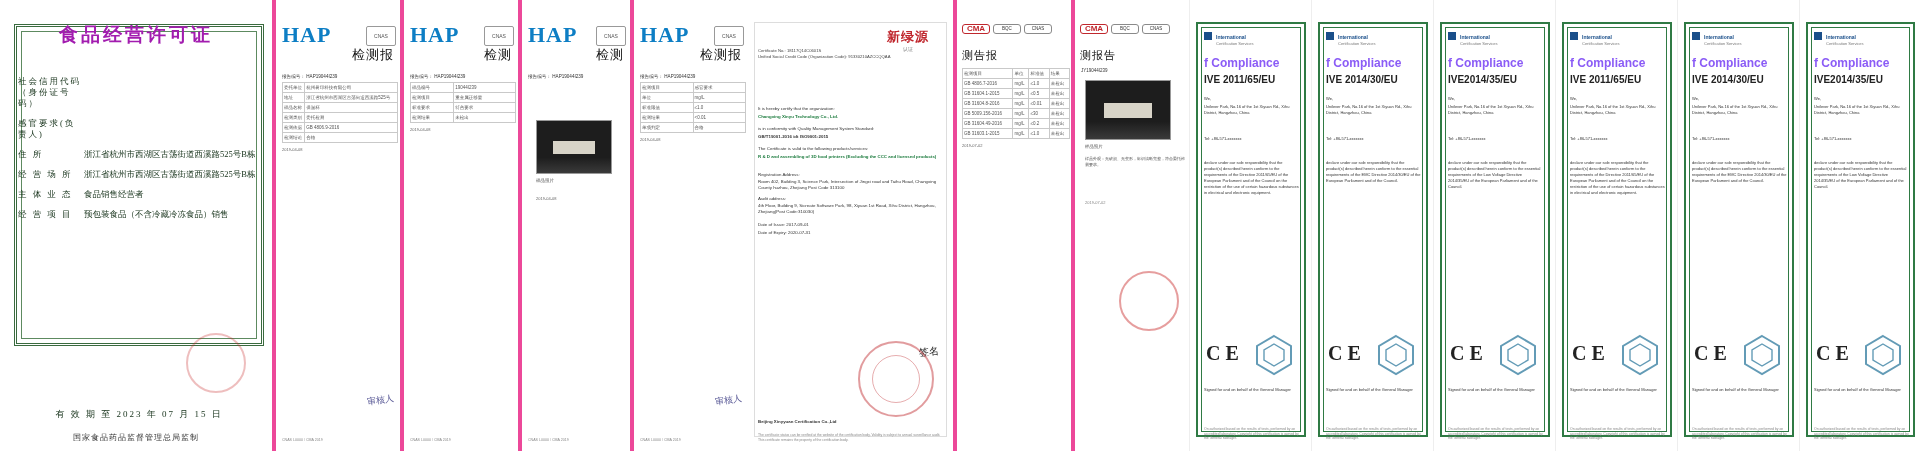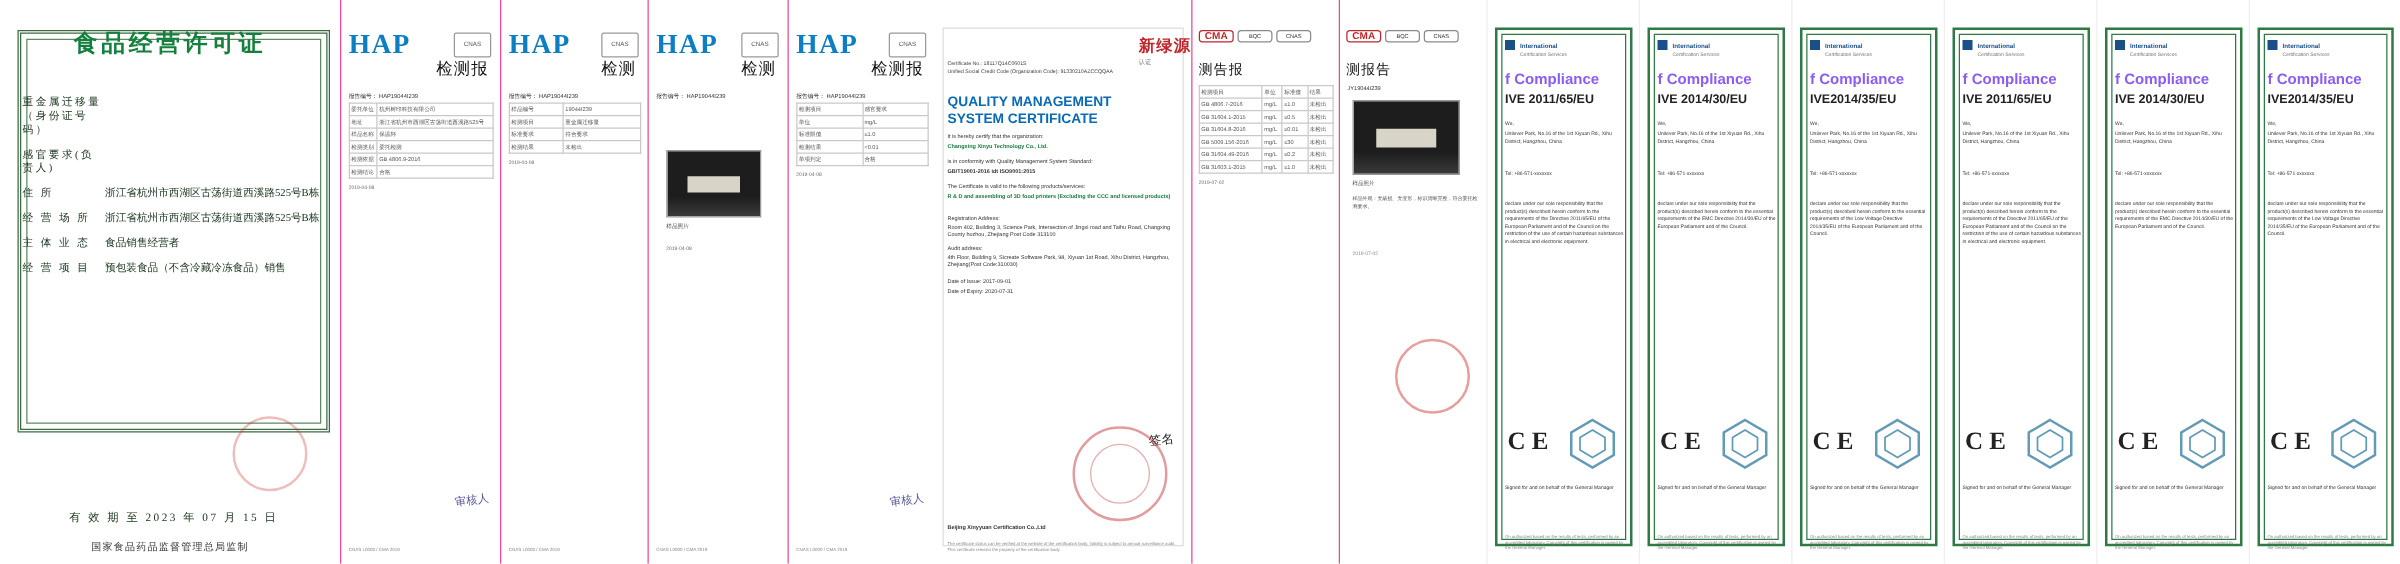--- a/index.html
+++ b/index.html
@@ -4,54 +4,54 @@
 <style>
   html,body{margin:0;padding:0;background:#ffffff;}
   body{width:1920px;height:451px;overflow:hidden;font-family:"Liberation Sans",sans-serif;}
   .strip{position:relative;width:1920px;height:451px;background:#fff;display:block;}
   .doc{position:absolute;top:0;height:451px;background:#fff;overflow:hidden;}
 
   
   #doc1{left:0;width:272px;}
   #doc1 .frame{position:absolute;left:14px;top:24px;width:244px;height:316px;border:3px double #3a6b3f;}
   #doc1 .frame:before{content:"";position:absolute;left:4px;top:4px;right:4px;bottom:4px;border:1px solid #5d8a60;}
-  #doc1 .title{position:absolute;left:0;right:0;top:22px;text-align:center;font-family:"Liberation Serif",serif;font-size:19px;letter-spacing:3px;color:#15803d;font-weight:bold;}
+  #doc1 .title{position:absolute;left:0;right:0;top:22px;text-align:center;font-family:"Liberation Serif",serif;font-size:19px;letter-spacing:3px;color:#a21caf;font-weight:bold;}
   #doc1 .subtitle{position:absolute;left:0;right:0;top:52px;text-align:center;font-family:"Liberation Serif",serif;font-size:10px;color:#27512c;letter-spacing:2px;}
   #doc1 .rows{position:absolute;left:18px;top:76px;right:12px;}
   #doc1 .row{display:flex;font-family:"Liberation Serif",serif;font-size:8.5px;color:#16321a;line-height:11px;margin-bottom:9px;}
   #doc1 .lab{width:66px;flex:0 0 66px;letter-spacing:2px;}
   #doc1 .val{flex:1;border-bottom:0px solid #bbb;}
   #doc1 .valid{position:absolute;left:20px;right:14px;bottom:30px;font-family:"Liberation Serif",serif;font-size:9px;color:#16321a;letter-spacing:2px;text-align:center;}
   #doc1 .footer{position:absolute;left:0;right:0;bottom:8px;text-align:center;font-family:"Liberation Serif",serif;font-size:8px;color:#333;letter-spacing:1px;}
   #doc1 .stampcircle{position:absolute;right:26px;bottom:58px;width:56px;height:56px;border:2px solid rgba(200,40,40,.55);border-radius:50%;opacity:.55;}
 
   
   .watermark{position:absolute;left:600px;top:150px;width:330px;height:300px;border-radius:50%;background:radial-gradient(circle at 50% 50%, rgba(0,0,0,0.06) 0 60%, rgba(0,0,0,0) 62%);pointer-events:none;}
 
   
-  .hap{border-left:1px solid #ec4899;}
+  .hap{border-left:4px solid #ec4899;}
   #doc2{left:272px;width:128px;}
   #doc3{left:400px;width:118px;}
   #doc4{left:518px;width:112px;}
   #doc5{left:630px;width:118px;}
   .haphead{position:absolute;left:6px;top:22px;right:6px;height:46px;}
   .hapwordmark{font-family:"Liberation Serif",serif;font-weight:bold;font-size:22px;color:#0d7ec4;letter-spacing:1px;}
   .hapcn{position:absolute;right:4px;top:24px;font-family:"Liberation Serif",serif;font-size:13px;color:#111;letter-spacing:1px;}
   .cnas{position:absolute;width:28px;height:18px;border:1px solid #999;border-radius:2px;font-size:5px;color:#555;text-align:center;line-height:18px;}
   .hapbody{position:absolute;left:6px;right:6px;top:74px;bottom:40px;}
   .tbl{width:100%;border-collapse:collapse;}
   .tbl td{border:1px solid #c9c9c9;height:9px;font-size:4.5px;color:#555;padding:0 1px;}
   .blurb{font-size:4px;color:#666;line-height:6px;margin-top:4px;}
   .sign{position:absolute;right:10px;bottom:44px;font-family:"Liberation Serif",serif;font-size:9px;color:#2c2c7a;transform:rotate(-8deg);opacity:.8;}
   .docfoot{position:absolute;left:6px;right:6px;bottom:8px;font-size:3.6px;color:#888;line-height:5px;}
 
   
   #doc6{left:748px;width:205px;}
   #doc6 .inner{position:absolute;left:6px;top:22px;right:6px;bottom:14px;border:1px solid #ddd;background:#fff;}
-  #doc6 .logo{position:absolute;right:0;top:28px;text-align:left;}
+  #doc6 .logo{position:absolute;right:24px;top:28px;text-align:center;}
   #doc6 .logo .cn{font-family:"Liberation Serif",serif;font-size:13px;font-weight:bold;color:#c0272d;letter-spacing:1px;}
   #doc6 .logo .sub{font-size:5px;color:#777;}
   #doc6 .meta{position:absolute;left:10px;top:48px;font-size:4.2px;color:#444;line-height:6px;width:160px;}
   #doc6 h2{position:absolute;left:10px;top:76px;margin:0;font-family:"Liberation Sans",sans-serif;font-size:11px;line-height:13px;color:#0a6ab5;font-weight:bold;width:170px;}
   #doc6 .para{position:absolute;left:10px;right:8px;font-size:4.4px;color:#333;line-height:6.4px;}
   #doc6 .green{color:#1a7a3c;font-weight:bold;}
   #doc6 .stamp{position:absolute;left:110px;bottom:34px;width:72px;height:72px;border-radius:50%;border:2px solid rgba(190,35,40,.6);opacity:.75;}
   #doc6 .stamp:after{content:"";position:absolute;left:12px;top:12px;right:12px;bottom:12px;border:1px solid rgba(190,35,40,.5);border-radius:50%;}
   #doc6 .sigline{position:absolute;right:14px;bottom:92px;font-family:"Liberation Serif",serif;font-size:10px;color:#222;transform:rotate(-6deg);}
   #doc6 .smallfoot{position:absolute;left:10px;right:8px;bottom:8px;font-size:3.4px;color:#888;line-height:4.8px;}
@@ -92,21 +92,21 @@
 
 <div class="strip">
 
   <div class="watermark"></div>
 
   <div class="doc" id="doc1">
     <div class="frame"></div>
     <div class="title">食品经营许可证</div>
     <div class="rows">
       <div class="row">
-          <div class="lab">重金属迁移量
+          <div class="lab">社会信用代码
 （身份证号码）</div>
         </div>
       <div class="row">
           <div class="lab">感官要求(负责人)</div>
         </div>
       <div class="row">
           <div class="lab">住        所</div>
           <div class="val">浙江省杭州市西湖区古荡街道西溪路525号B栋</div>
         </div>
       <div class="row">
@@ -274,24 +274,20 @@
     <div class="logo">
       <div class="cn">新绿源</div>
       <div class="sub">认证</div>
     </div>
     <div class="meta">
       <div><span>Certificate No.:</span>
            <span>18117Q14C0601S</span></div>
       <div><span>Unified Social Credit Code (Organization Code):</span>
            <span>91330210AZCCQQAA</span></div>
     </div>
-    <h2>
-      <span>QUALITY MANAGEMENT</span><br>
-      <span>SYSTEM CERTIFICATE</span>
-    </h2>
     <div class="para" style="top:106px;">It is hereby certify that the organization:</div>
     <div class="para green" style="top:114px;">Changxing Xinyu Technology Co., Ltd.</div>
     <div class="para" style="top:126px;">is in conformity with Quality Management System Standard:</div>
     <div class="para" style="top:134px;font-weight:bold;">GB/T19001-2016 idt ISO9001:2015</div>
     <div class="para" style="top:146px;">The Certificate is valid to the following products/services:</div>
     <div class="para green" style="top:154px;">R &amp; D and assembling of 3D food printers (Excluding the CCC and licensed products)</div>
     <div class="para" style="top:172px;">Registration Address:</div>
     <div class="para" style="top:179px;">Room 402, Building 3, Science Park, Intersection of Jingxi road and Taihu Road, Changxing County huzhou, Zhejiang Post Code 313100</div>
     <div class="para" style="top:196px;">Audit address:</div>
     <div class="para" style="top:203px;">4th Floor, Building 9, Sicreate Software Park, 98, Xiyuan 1st Road, Xihu District, Hangzhou, Zhejiang(Post Code:310030)</div>

